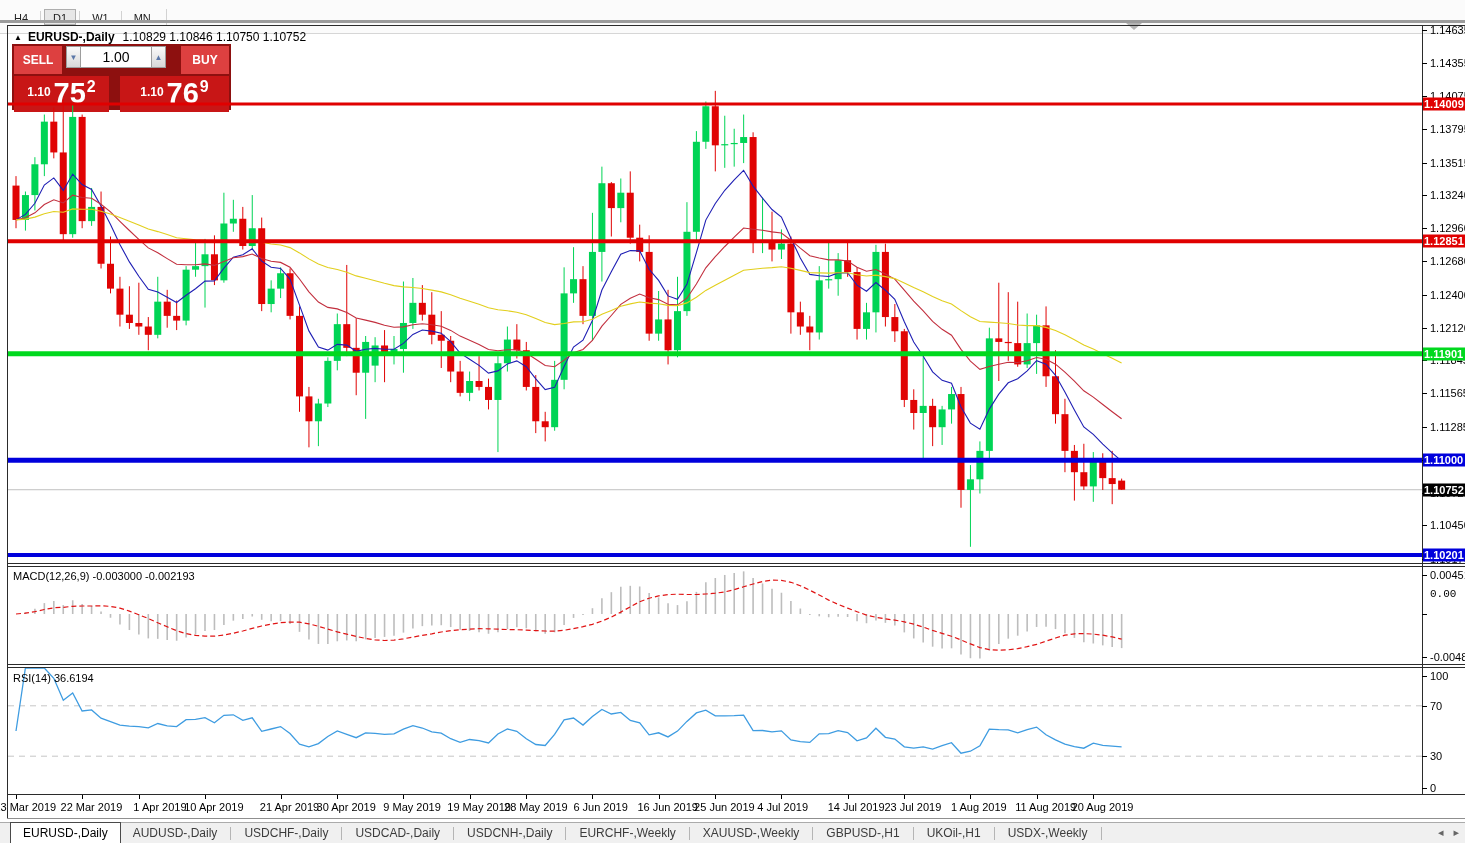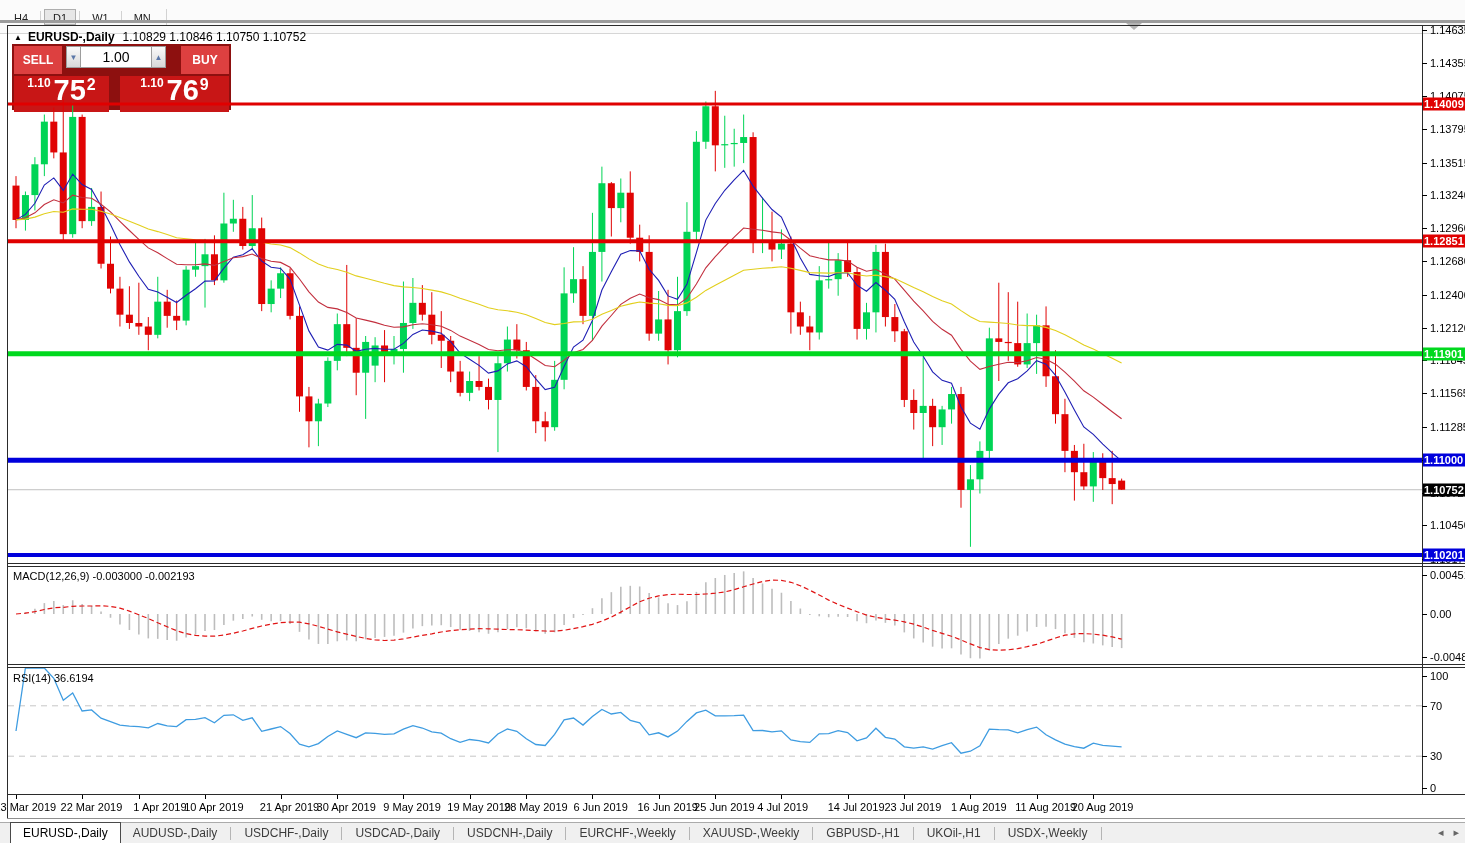--- a/index.html
+++ b/index.html
@@ -62,21 +62,21 @@
     font-size:8px;color:#5a77a8;cursor:pointer;
   }
   .tp-lot{
     width:70px;border:1px solid #9d9d9d;border-left:none;border-right:none;
     box-sizing:border-box;text-align:center;font-size:14px;color:#000;
     font-family:"Liberation Sans","DejaVu Sans",sans-serif;outline:none;background:#fff;padding:0;
   }
   .tp-buy{margin-left:auto;}
   .tp-row2{display:flex;margin-top:2px;height:36px;}
   .tp-price{
-    background:#c81616;color:#fff;display:flex;align-items:flex-start;
+    background:#c81616;color:#fff;display:flex;align-items:center;
     justify-content:center;padding-bottom:2px;
   }
   .tp-price.sell{width:95px;}
   .tp-price.buy{width:109px;margin-left:auto;}
   .tp-price .small{font-size:12px;font-weight:700;margin-right:3px;margin-bottom:3px;}
   .tp-price .big{font-size:29px;font-weight:700;line-height:29px;}
   .tp-price .sup{font-size:16px;font-weight:700;margin-bottom:12px;margin-left:1px;}
 
   
   .axis-dash{position:absolute;left:1422px;width:5px;height:1px;background:#000;}
@@ -581,21 +581,21 @@
     <div class="axis-tick-label" style="top: 459.764px;">1.11005</div>
     <div class="axis-dash" style="top: 492.924px;"></div>
     <div class="axis-tick-label" style="top: 492.924px;">1.10725</div>
     <div class="axis-dash" style="top: 525.492px;"></div>
     <div class="axis-tick-label" style="top: 525.492px;">1.10450</div>
     <div class="axis-dash" style="top: 558.653px;"></div>
     <div class="axis-tick-label" style="top: 558.653px;">1.10170</div>
     <div class="axis-dash" style="top: 575px;"></div>
     <div class="axis-tick-label" style="top: 575px;">0.004517</div>
     <div class="axis-dash" style="top: 614px;"></div>
-    <div class="axis-tick-label" style="top: 614px;">0.00</div>
+    <div class="axis-tick-label" style="top: 594px; font-family: Liberation Mono, monospace;">0.00</div>
     <div class="axis-dash" style="top: 657px;"></div>
     <div class="axis-tick-label" style="top: 657px;">-0.004806</div>
     <div class="axis-dash" style="top: 676px;"></div>
     <div class="axis-tick-label" style="top: 676px;">100</div>
     <div class="axis-dash" style="top: 705.8px;"></div>
     <div class="axis-tick-label" style="top: 705.8px;">70</div>
     <div class="axis-dash" style="top: 756.2px;"></div>
     <div class="axis-tick-label" style="top: 756.2px;">30</div>
     <div class="axis-dash" style="top: 788px;"></div>
     <div class="axis-tick-label" style="top: 788px;">0</div>

